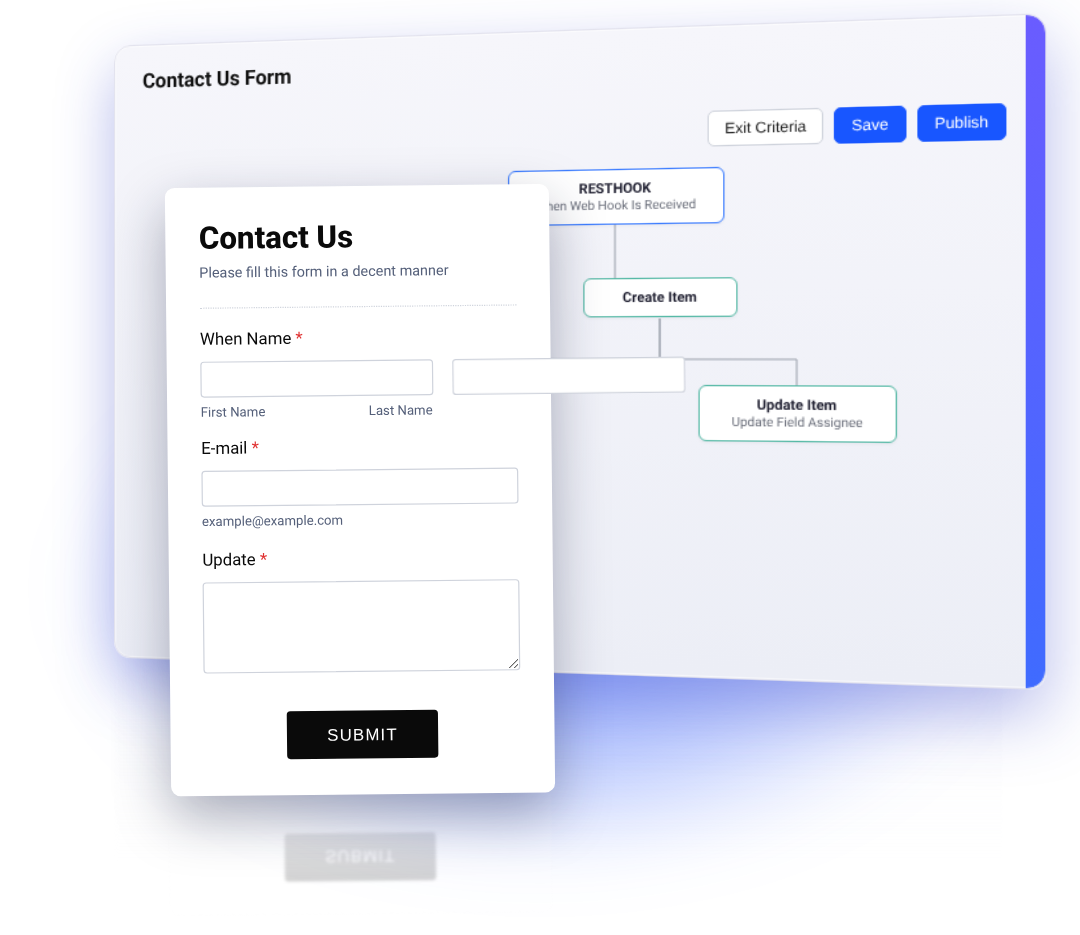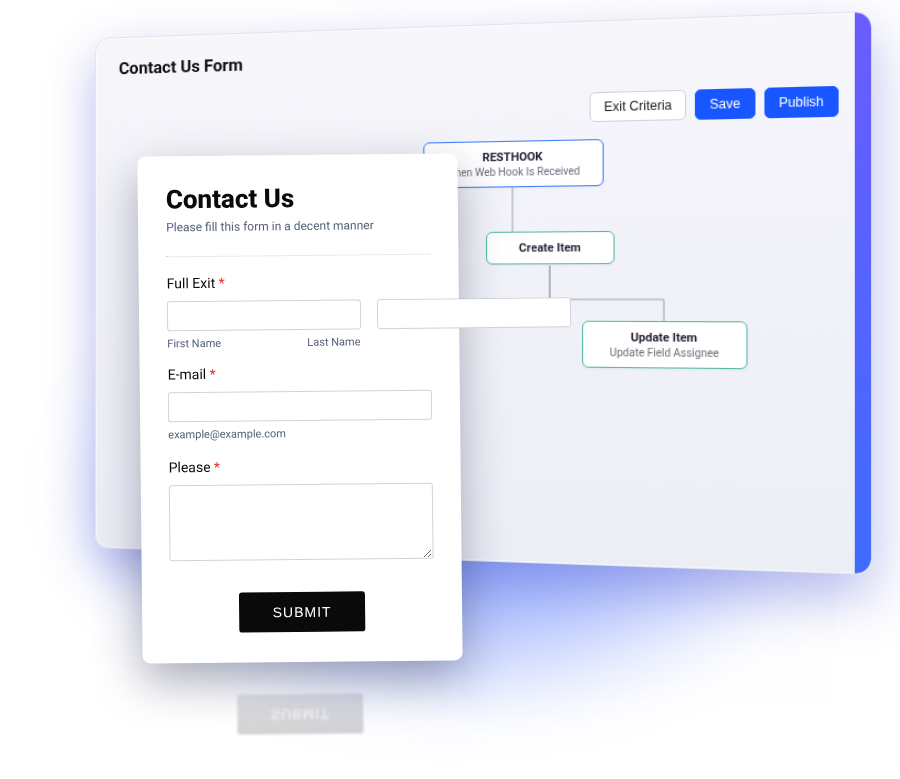--- a/index.html
+++ b/index.html
@@ -303,41 +303,41 @@
 
     </div>
   </div>
 
   <div class="form-card">
     <h2>Contact Us</h2>
     <div class="subtitle">Please fill this form in a decent manner</div>
     <hr>
 
     <div class="field-label">
-      <span>Full Exit</span>
+      <span>When Name</span>
       <span class="req">*</span>
     </div>
     <div class="name-row">
       <input type="text" style="">
       <input type="text" style="">
     </div>
     <div class="subcaption-row">
       <span>First Name</span>
       <span>Last Name</span>
     </div>
 
     <div class="field-label">
       <span>E-mail</span>
       <span class="req">*</span>
     </div>
     <input class="full-input" type="text" style="">
     <span class="hint">example@example.com</span>
 
     <div class="field-label">
-      <span>Please</span>
+      <span>Update</span>
       <span class="req">*</span>
     </div>
     <textarea class="full-input" style=""></textarea>
 
     <button class="submit">SUBMIT</button>
   </div>
 
   <div class="form-reflection">
     <button class="submit-refl">SUBMIT</button>
   </div>

